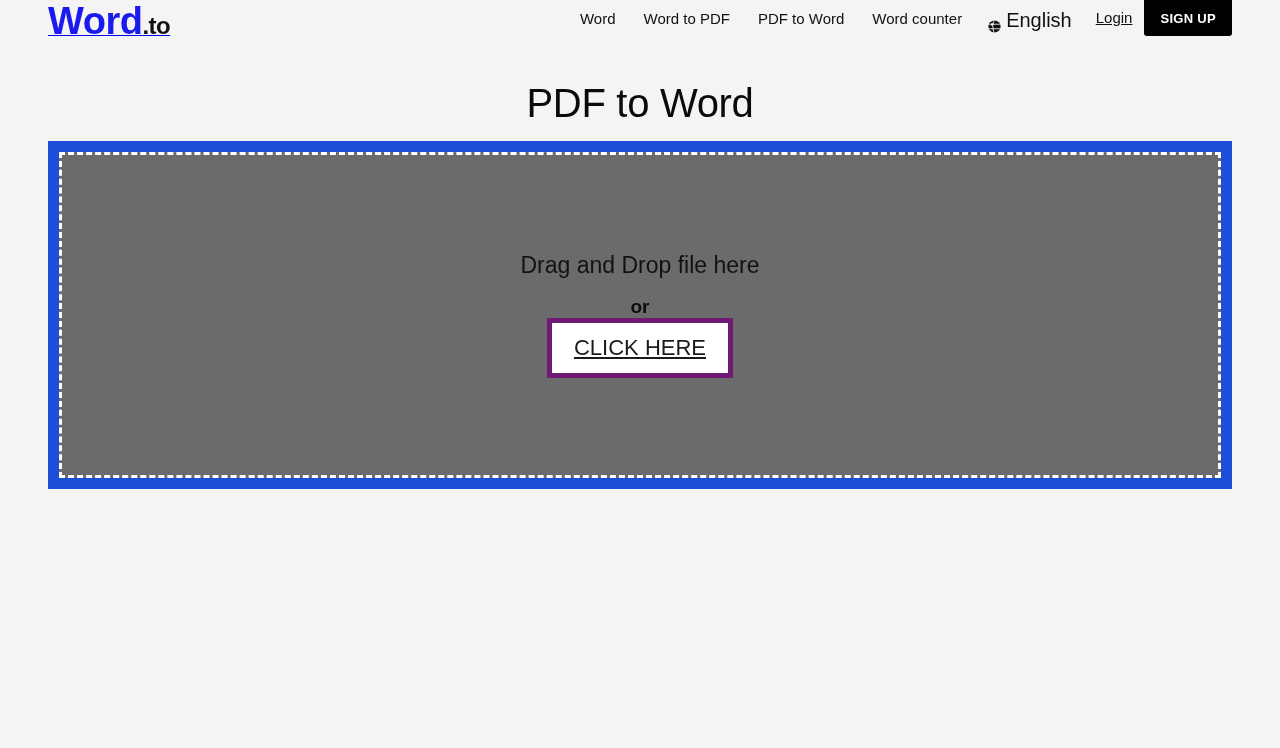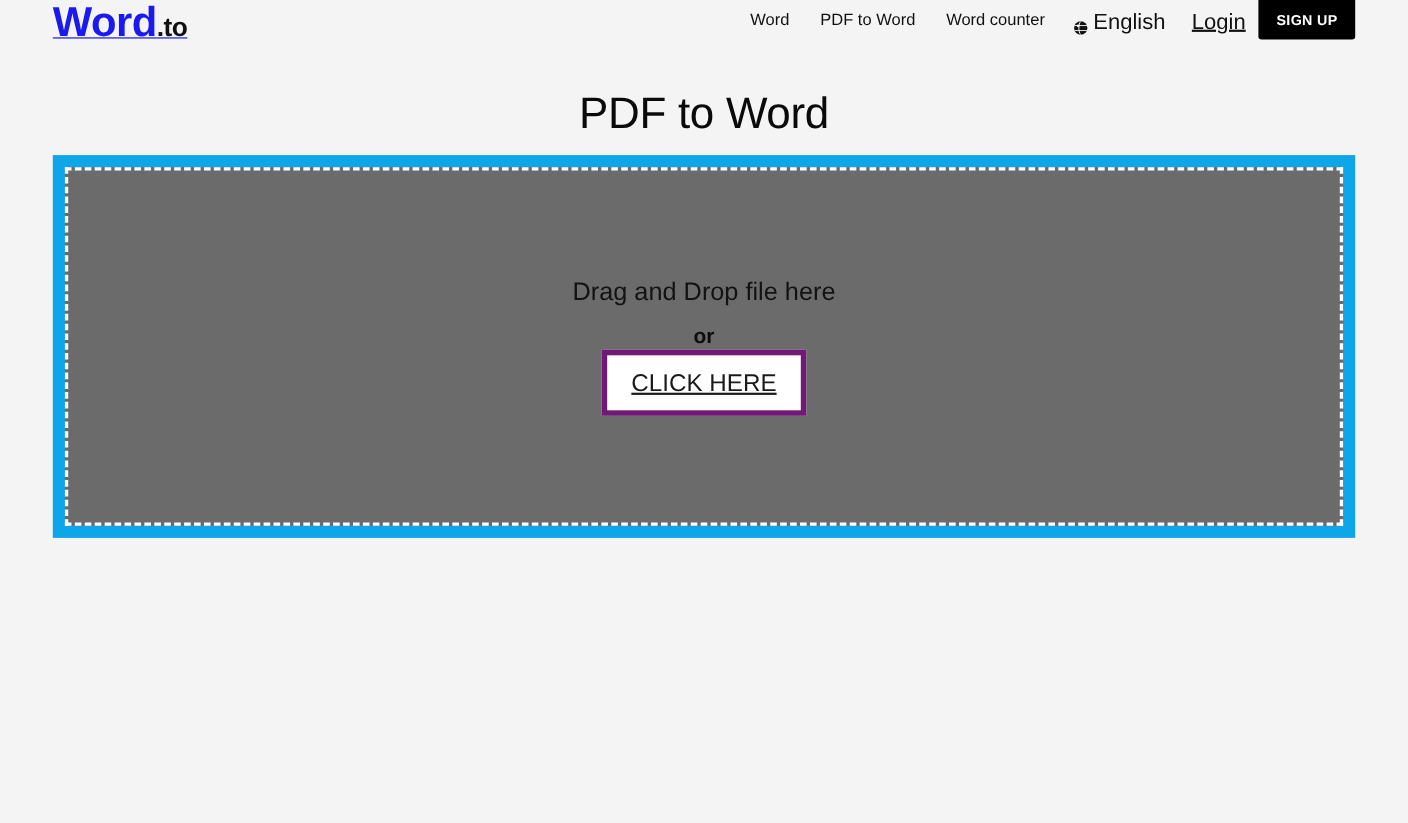--- a/index.html
+++ b/index.html
@@ -72,21 +72,21 @@
   }
   .globe-icon {
     display: inline-block;
     width: 13px;
     height: 13px;
     position: relative;
     top: 1px;
   }
 
   .nav-login {
-    font-size: 20px;
+    font-size: 15px;
     color: #111;
     text-decoration: underline;
     padding: 9px 12px;
     white-space: nowrap;
   }
 
   .nav-signup {
     background: #000000;
     color: #fff;
     font-size: 13px;
@@ -114,21 +114,21 @@
     text-align: center;
     font-size: 16px;
     color: #111;
     margin-top: 34px;
   }
 
   
   .dropzone-outer {
     margin-top: 15px;
     height: 348px;
-    background: #0ea5e9;
+    background: #1d4ed8;
     padding: 11px;
   }
 
   .dropzone-inner {
     height: 100%;
     background: #6b6b6b;
     border: 3px dashed #ffffff;
     display: flex;
     flex-direction: column;
     align-items: center;
@@ -175,20 +175,21 @@
 <div class="page">
 
   <div class="header">
 
     <a class="logo" href="#">
       <span class="logo-main">Word</span><span class="logo-suffix">.to</span>
     </a>
 
     <nav class="nav">
       <a class="nav-link" href="#">Word</a>
+      <a class="nav-link" href="#">Word to PDF</a>
       <a class="nav-link" href="#">PDF to Word</a>
       <a class="nav-link" href="#">Word counter</a>
 
       <a class="nav-lang" href="#">
         <span class="globe-icon">
           <svg viewBox="0 0 16 16" width="13" height="13" aria-hidden="true">
             <circle cx="8" cy="8" r="7.5" fill="#111111"></circle>
             <path d="M8 0.6 C5.2 3.2 5.2 12.8 8 15.4" stroke="#ffffff" stroke-width="1.1" fill="none"></path>
             <path d="M1 5.2 H15 M1 10.8 H15" stroke="#ffffff" stroke-width="1" fill="none"></path>
             <circle cx="5" cy="5.4" r="1.5" fill="#ffffff"></circle>

